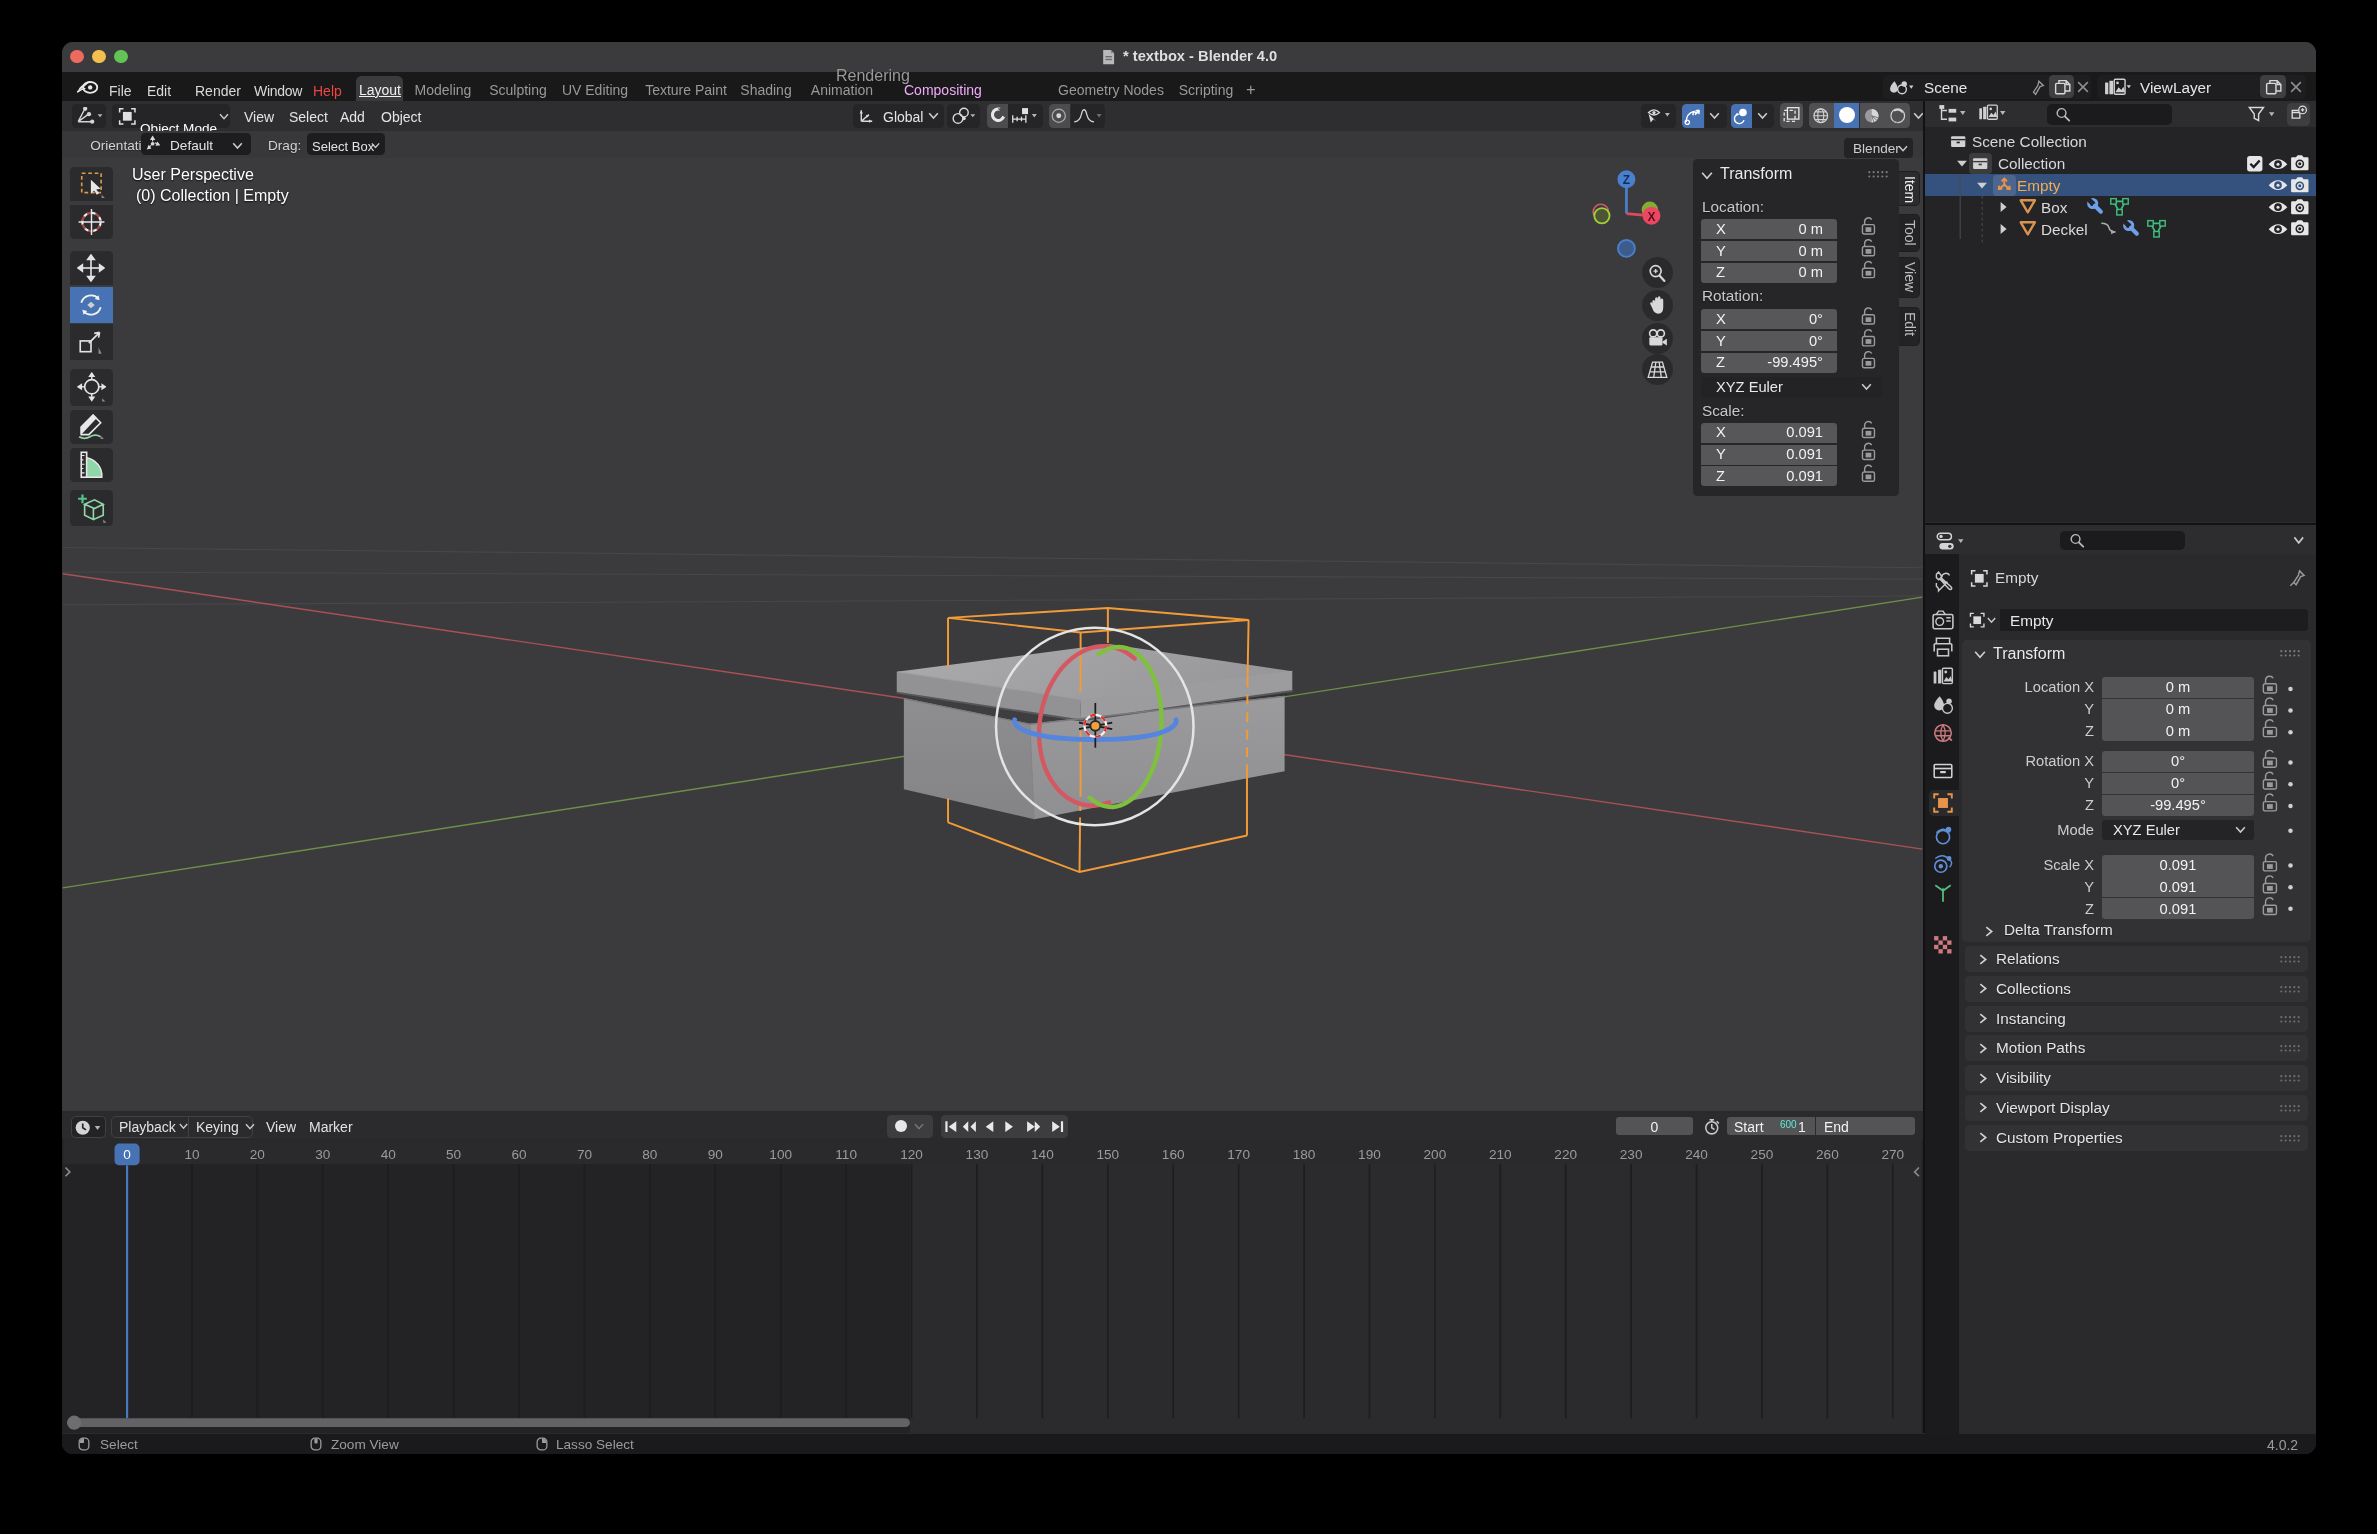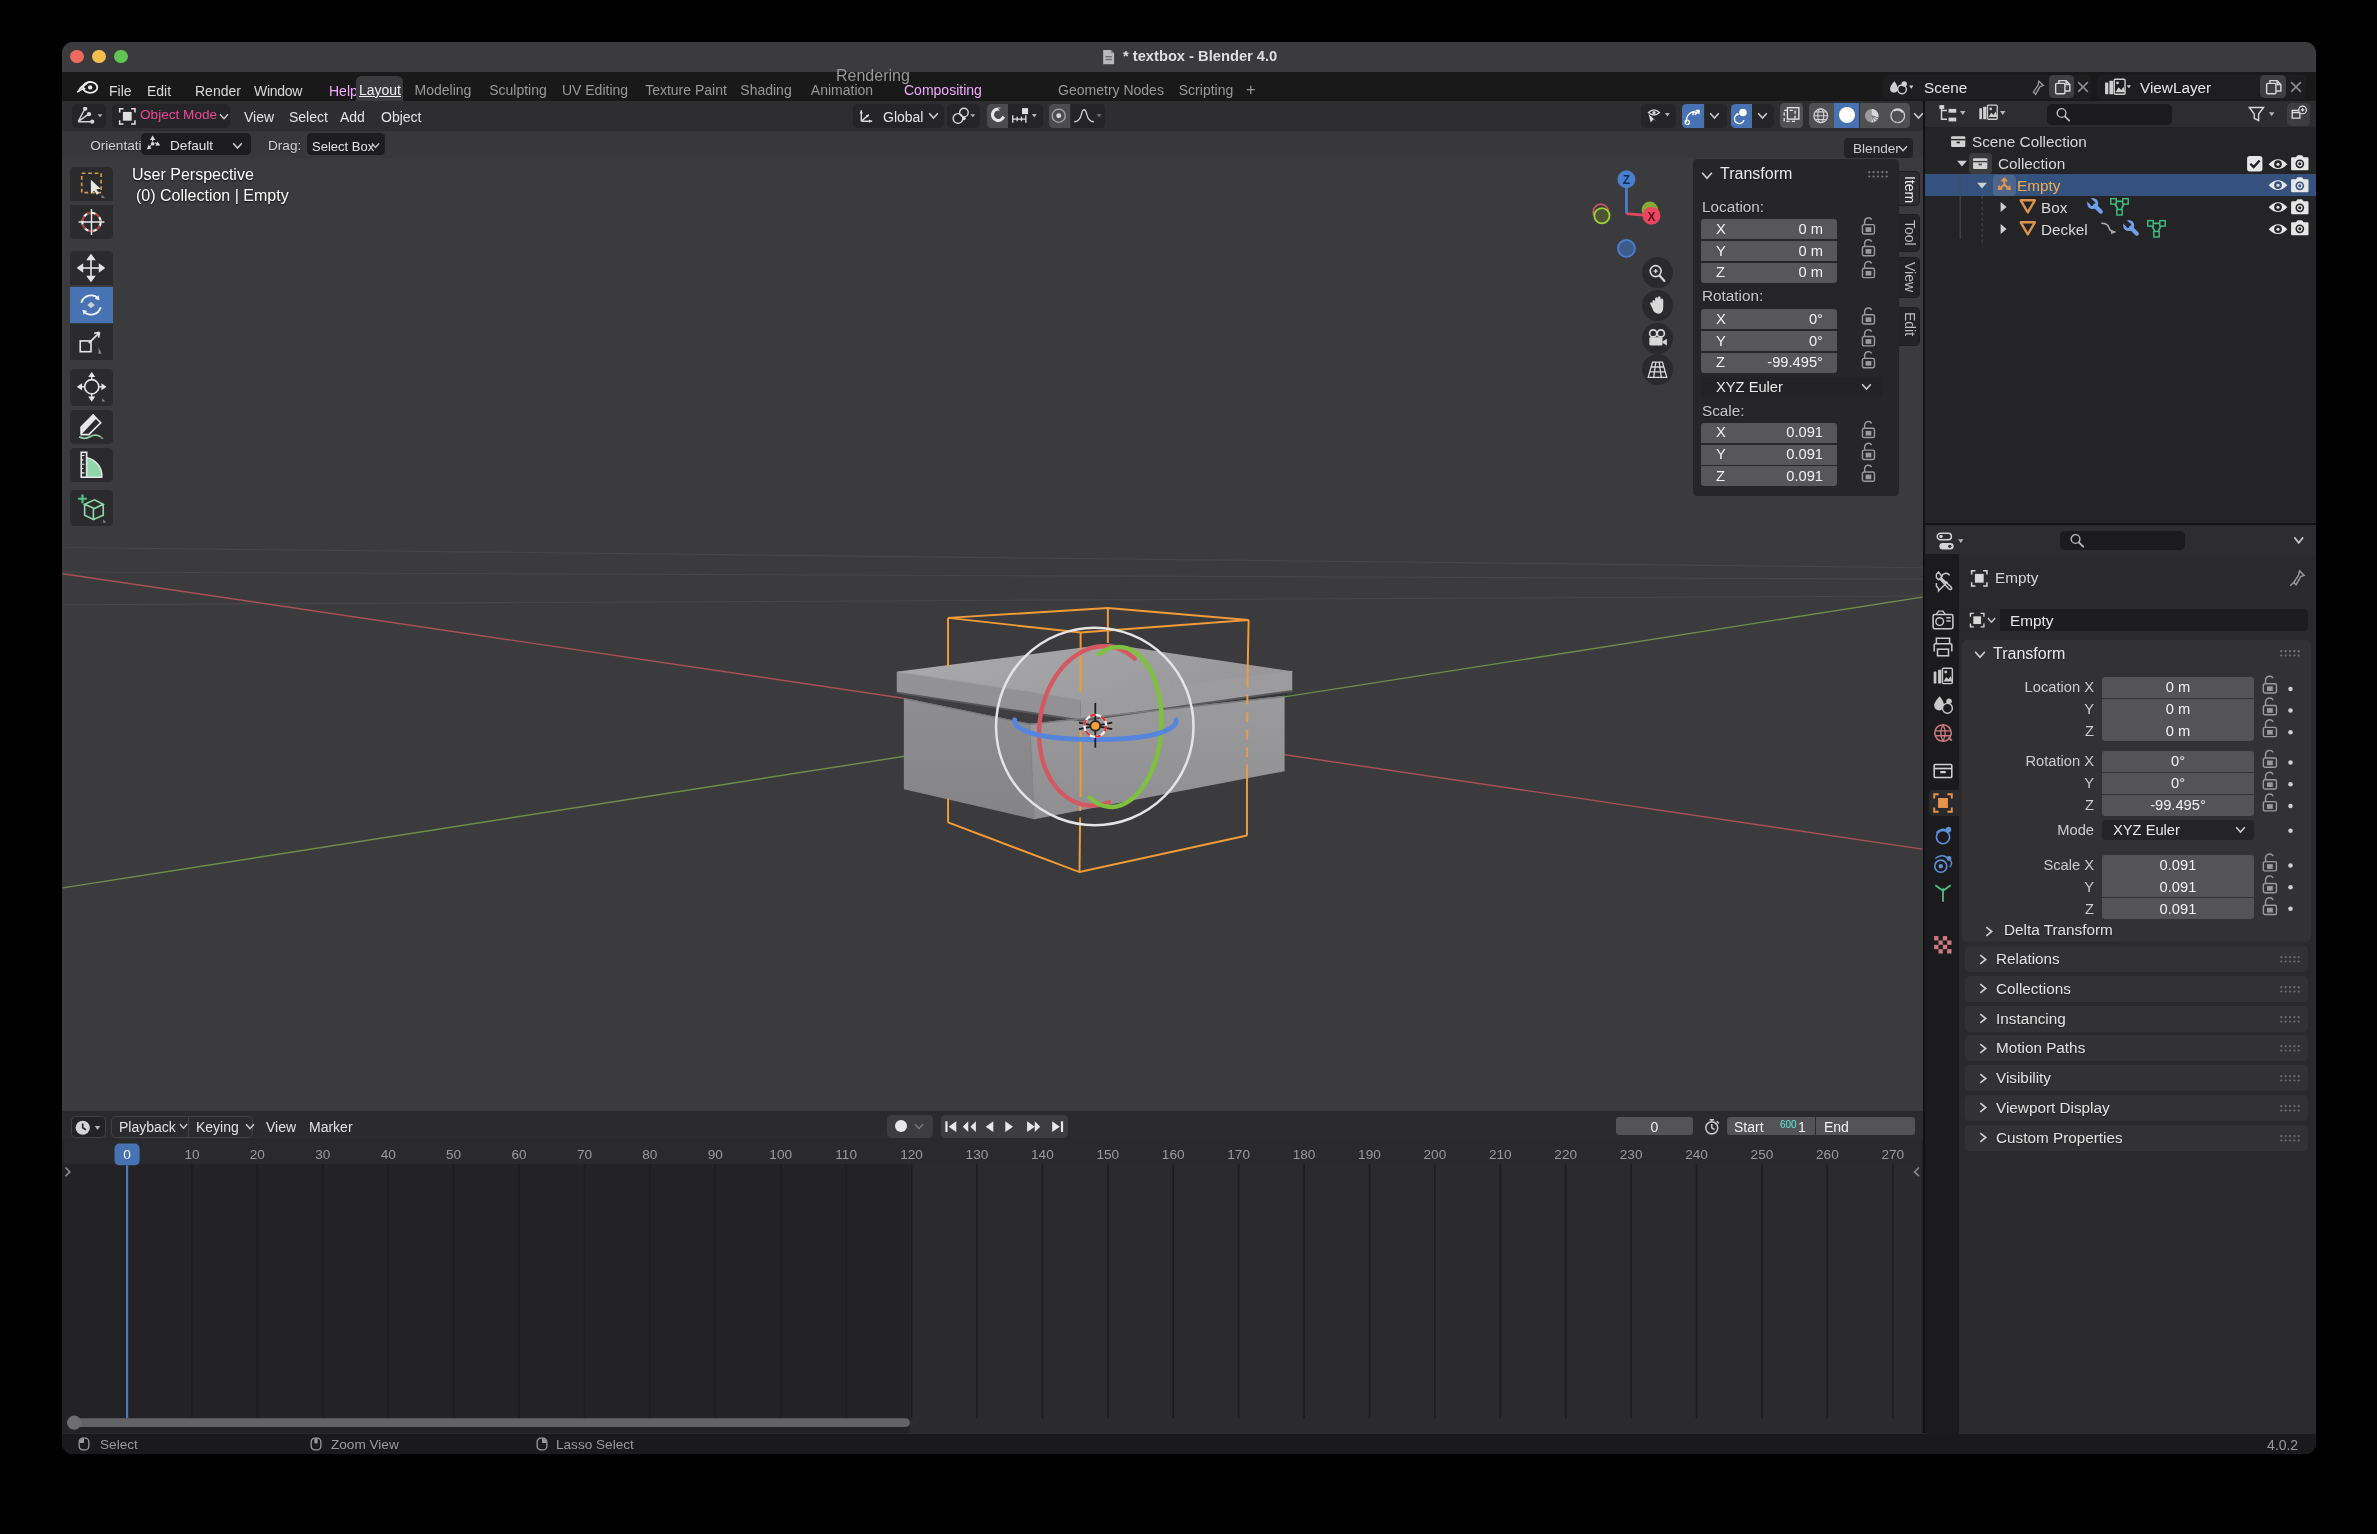--- a/index.html
+++ b/index.html
@@ -33,21 +33,21 @@
     <svg class="abs" style="left:15.3px;top:34px;" width="22" height="19.6" viewBox="0 0 40 36">
       <ellipse cx="24" cy="21" rx="13" ry="10" fill="none" stroke="#e8e8e8" stroke-width="3.4"></ellipse>
       <circle cx="24" cy="21" r="4" fill="#e8e8e8"></circle>
       <path d="M 2,28 Q 2,21 12,15 L 20,10 L 26,9 L 16,17" fill="#e8e8e8"></path>
       <path d="M 1,29 Q 8,24 14,23" stroke="#e8e8e8" stroke-width="3" fill="none" stroke-linecap="round"></path>
     </svg>
     <div class="abs txt" style="left:47px;top:41px;font-size:14px;color:#dadada;">File</div>
     <div class="abs txt" style="left:85px;top:41px;font-size:14px;color:#dadada;">Edit</div>
     <div class="abs txt" style="left:133px;top:41px;font-size:14px;color:#dadada;">Render</div>
     <div class="abs txt" style="left:192px;top:41px;font-size:14px;color:#dadada;letter-spacing:-0.3px;">Window</div>
-    <div class="abs txt" style="left:251px;top:41px;font-size:14px;color:#f0abfc;margin-left:16px;">Help</div>
+    <div class="abs txt" style="left:251px;top:41px;font-size:14px;color:#ef4444;">Help</div>
 
     <div class="abs" style="left:294px;top:34px;width:47px;height:26px;background:#3b3b3d;border-radius:5.5px 5.5px 0 0;"></div>
     <div class="abs txt" style="left:236px;top:40px;width:164px;text-align:center;font-size:14px;color:#f0f0f0;text-decoration:underline;">Layout</div>
     <div class="abs txt" style="left:299px;top:40px;width:164px;text-align:center;font-size:14px;color:#999;">Modeling</div>
     <div class="abs txt" style="left:374px;top:40px;width:164px;text-align:center;font-size:14px;color:#999;">Sculpting</div>
     <div class="abs txt" style="left:451px;top:40px;width:164px;text-align:center;font-size:14px;color:#999;">UV Editing</div>
     <div class="abs txt" style="left:542px;top:40px;width:164px;text-align:center;font-size:14px;color:#999;">Texture Paint</div>
     <div class="abs txt" style="left:622px;top:40px;width:164px;text-align:center;font-size:14px;color:#999;">Shading</div>
     <div class="abs txt" style="left:698px;top:40px;width:164px;text-align:center;font-size:14px;color:#999;">Animation</div>
     <div class="abs txt" style="left:774px;top:25px;width:164px;text-align:left;font-size:16px;color:#999;">Rendering</div>
@@ -105,21 +105,21 @@
       <circle cx="30" cy="27" r="4" fill="#d4d4d4"></circle>
       <circle cx="24" cy="13" r="4" fill="#d4d4d4"></circle>
       <path d="M 40,13 l 9,0 l -4.5,6 z" fill="#b5b5b5"></path>
     </svg>
 
     <div class="abs" style="left:50px;top:62px;width:118px;height:23.5px;background:#252527;border-radius:4.4px;"></div>
     <svg class="abs" style="left:56px;top:65px;" width="18.6" height="18.6" viewBox="0 0 34 34">
       <rect x="9" y="9" width="16" height="16" fill="#e0e0e0"></rect>
       <path d="M 3,10 L 3,3 L 10,3 M 24,3 L 31,3 L 31,10 M 31,24 L 31,31 L 24,31 M 10,31 L 3,31 L 3,24" stroke="#e0e0e0" stroke-width="2.8" fill="none"></path>
     </svg>
-    <div class="abs txt" style="left:78px;top:65px;font-size:13.6px;color:#ec4899;">Object Mode</div>
+    <div class="abs txt" style="left:78px;top:79px;font-size:13.6px;color:#ffffff;">Object Mode</div>
     <svg class="abs" style="left:156px;top:70px;" width="12" height="9.3" viewBox="0 0 24 18">
           <path d="M 4,4 L 12,13 L 20,4" stroke="#c9c9c9" stroke-width="3" fill="none"></path>
         </svg>
     <div class="abs txt" style="left:182px;top:67px;font-size:14px;color:#e4e4e4;">View</div>
     <div class="abs txt" style="left:227px;top:67px;font-size:14px;color:#e4e4e4;">Select</div>
     <div class="abs txt" style="left:278px;top:67px;font-size:14px;color:#e4e4e4;">Add</div>
     <div class="abs txt" style="left:319px;top:67px;font-size:14px;color:#e4e4e4;">Object</div>
 
     <div class="abs" style="left:791px;top:62px;width:91px;height:23.5px;background:#252527;border-radius:4.4px;"></div>
     <svg class="abs" style="left:796px;top:65px;" width="18.6" height="17.5" viewBox="0 0 34 32">

